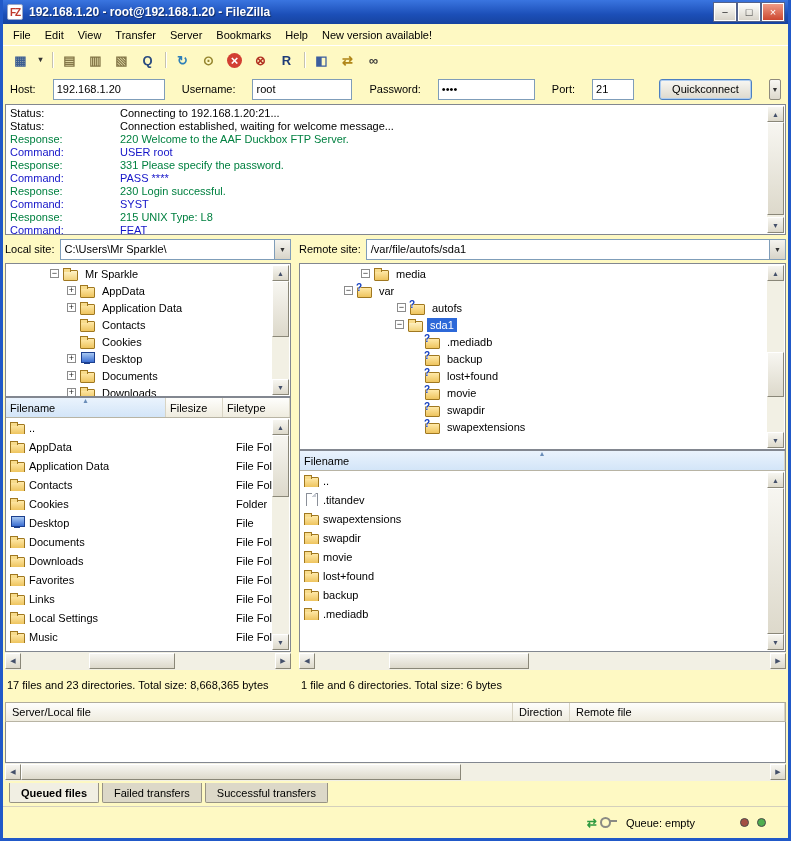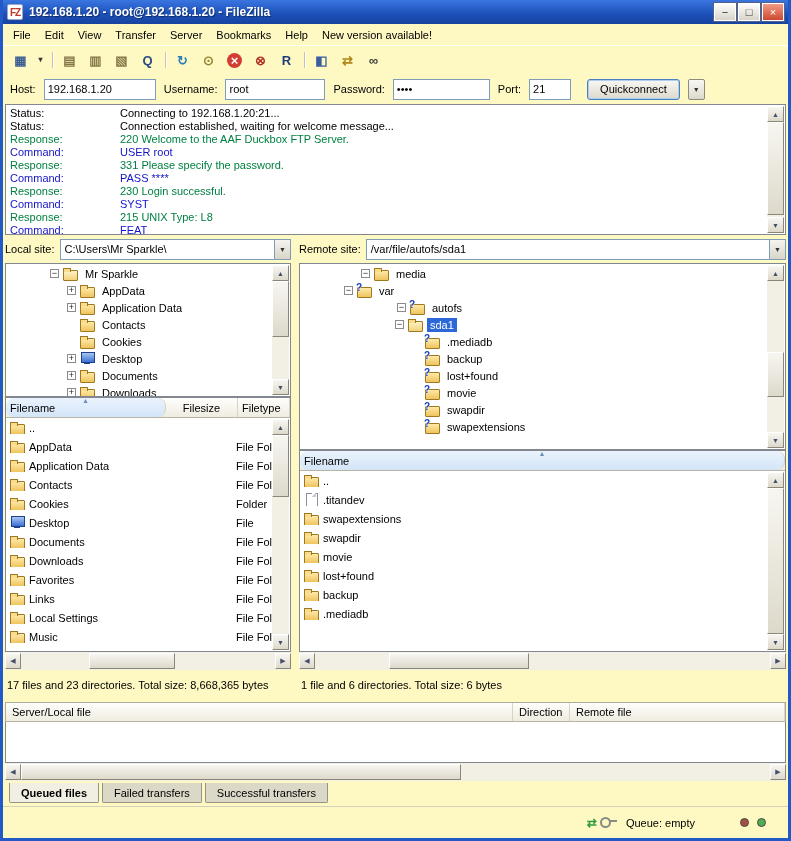--- a/index.html
+++ b/index.html
@@ -34,21 +34,21 @@
   .tb { width:25px; height:23px; display:flex; align-items:center; justify-content:center;
         border:1px solid transparent; border-radius:2px; }
   .tbg { min-width:15px; height:15px; border-radius:50%; display:flex; align-items:center;
          justify-content:center; font-size:13px; font-weight:bold; line-height:1; }
   .tb.caret { width:13px; }
   .tb.caret .tbg { font-size:8px; color:#333; }
   .tb.sep { width:8px; height:20px; position:relative; }
   .tb.sep::after { content:""; position:absolute; left:3px; top:1px; bottom:1px; width:1px;
                    background:#c6c2ae; box-shadow:1px 0 0 #fff; }
 
-  .quickbar { height:30px; flex:none; display:flex; align-items:center; padding:0 7px; gap:8px; }
+  .quickbar { height:30px; flex:none; display:flex; align-items:center; padding:0 7px; gap:17px; }
   .qlabel { white-space:nowrap; }
   .qinput { height:21px; border:1px solid #7f9db9; background:#fff; padding:0 3px;
             font:11px "Liberation Sans", sans-serif; }
   .qinput.host { width:112px; }
   .qinput.user { width:100px; }
   .qinput.pass { width:97px; }
   .qinput.port { width:42px; }
   .qc-btn { height:21px; margin-left:8px; padding:0 12px; font:11px "Liberation Sans", sans-serif;
             background:linear-gradient(#f8f7f3,#ddd9cd); border:1px solid #4d80c0; border-radius:3px;
             box-shadow:inset 0 0 0 1px #aecdf0; }
@@ -132,22 +132,22 @@
 
   
   .listbox { border:1px solid #828790; background:#fff; display:flex; flex-direction:column;
              flex:none; min-width:0; }
   .col-local .listbox { height:255px; }
   .col-remote .listbox { height:202px; }
   .lheader { height:20px; flex:none; display:flex;
              background:linear-gradient(#fefefc,#efecdf); border-bottom:1px solid #b8b4a4; }
   .hcol { position:relative; display:flex; align-items:center; padding:0 4px;
           border-right:1px solid #d8d4c4; overflow:hidden; }
-  .hcol.name { width:160px;border-radius:8px; }
-  .hcol.size { width:72px; justify-content:center; }
+  .hcol.name { width:160px; }
+  .hcol.size { width:57px; justify-content:flex-start; }
   .hcol.type { flex:1; }
   .remote-box .hcol.name { width:auto; flex:1; justify-content:flex-start; }
   .hcol.sorted { background:linear-gradient(#eaf3fd,#d3e5f8); }
   .sortmark { display:none; position:absolute; top:-2px; left:50%; transform:translateX(-50%);
               font-size:8px; color:#6a8db8; }
   .sortmark::after { content:"▴"; }
   .hcol.sorted .sortmark { display:block; }
   .rowswrap { flex:1; min-height:0; position:relative; overflow:hidden; background:#fff;
               padding-right:18px; }
   .remote-box .rowswrap { padding-right:18px; }

